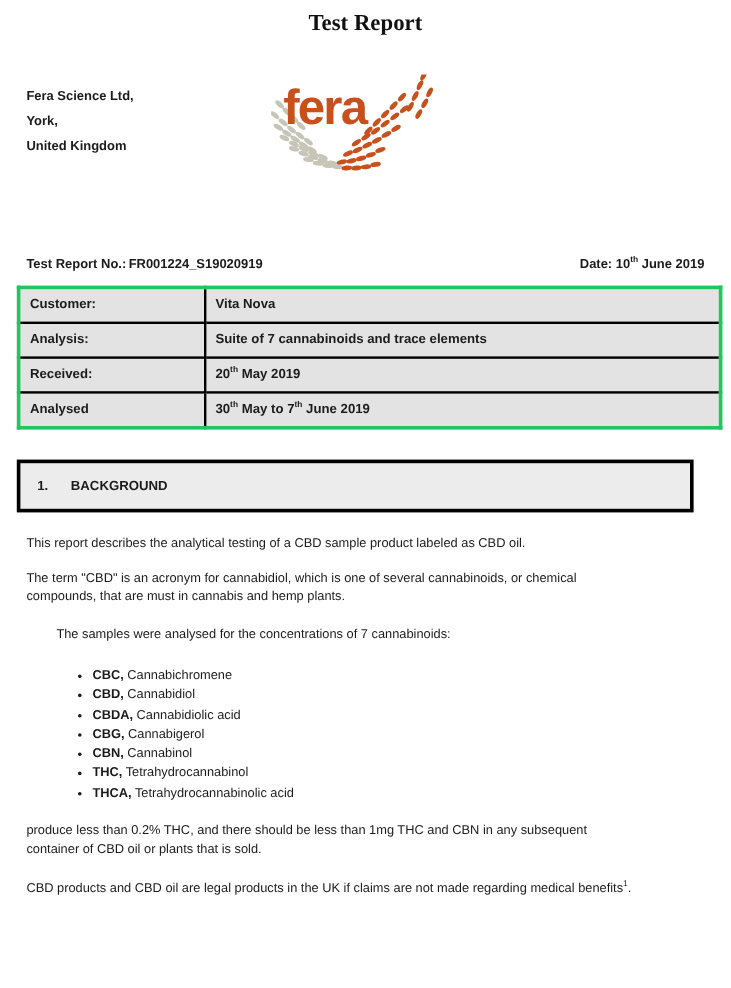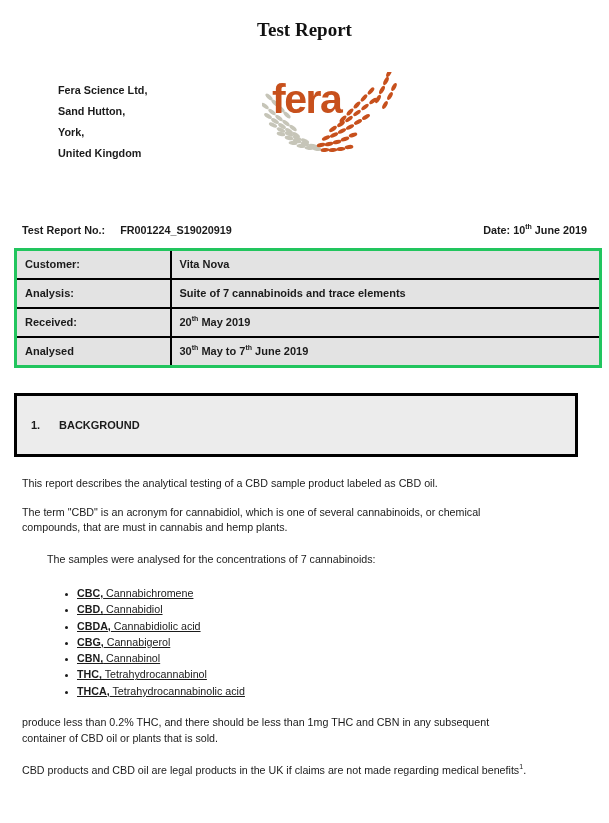--- a/index.html
+++ b/index.html
@@ -8,48 +8,48 @@
     width:609px; height:823px;
     font-family:"Liberation Sans", sans-serif;
     color:#1b1b1b;
     overflow:hidden;
     position:relative;
   }
   .page { position:relative; width:609px; height:823px; }
 
   
   .doc-title {
-    padding-top:19px;
+    padding-top:9px;
     text-align:center;
     font-family:"Liberation Serif", serif;
     font-size:19px; line-height:22px;
     font-weight:700;
     color:#111;
   }
 
   
-  .header-block { position:relative; margin-top:39px; height:136px;margin-left:36px; }
+  .header-block { position:relative; margin-top:39px; height:136px; }
   .address { margin-left:22px; font-size:10.8px; font-weight:bold; line-height:21px; color:#1b1b1b; }
 
   .logo { position:absolute; left:226px; top:-8px; width:152px; height:86px; }
   .logo svg { position:absolute; left:0; top:0; }
   .logo-word {
     position:absolute; left:10px; top:4px;
     font-size:41px; font-weight:bold; letter-spacing:-1.5px;
     color:#c7501c;
     font-family:"Liberation Sans", sans-serif;
   }
 
   
   .meta-row {
     margin:7px 22px 0 22px;
     display:flex; justify-content:space-between;
     font-size:10.8px; font-weight:bold; line-height:14px;
   }
-  .meta-value { margin-left:15px; }
+  .meta-value { margin-left:2px; }
   sup { font-size:7px; vertical-align:super; line-height:0; }
 
   
   table.info-table {
     margin:11px 0 0 14px;
     width:588px;
     border-collapse:collapse;
     border:3px solid #22c55e;
     table-layout:fixed;
   }
@@ -60,56 +60,54 @@
     padding:6px 8px;
   }
   td.col-label { width:155px; }
 
   
   .section-heading {
     margin:25px 0 0 14px;
     width:564px;
     border:3px solid #000;
     background:#ececec;
-    padding:22px 14px;
+    padding:12px 14px;
     font-size:11px; font-weight:bold; line-height:14px;
   }
   .sec-num { display:inline-block; width:28px; }
 
   
   .para { margin-left:22px; font-size:10.7px; line-height:15.5px; color:#1b1b1b; }
   .p1 { margin-top:19px; }
   .p2 { margin-top:13px; }
   .p3 { margin-top:16px;margin-left:47px; }
   .p4 { margin-top:16px; }
   .p5 { margin-top:17px; white-space:nowrap; }
 
   ul.cannabinoid-list {
     margin:18px 0 0 22px;
     padding-left:55px;
     list-style:disc;
-    text-decoration:underline;
   }
   ul.cannabinoid-list li {
     font-size:10.7px; line-height:16.3px; color:#1b1b1b;
   }
   ul.cannabinoid-list li::marker { font-size:9px; }
   .abbr { font-weight:bold; }
 </style>
 </head>
 <body>
 
 <div class="page">
 
   <h1 class="doc-title">Test Report</h1>
 
   <div class="header-block">
     <div class="address">
       <div>Fera Science Ltd,</div>
-      <div>Sand Hutton,</div>
       <div>York,</div>
       <div>United Kingdom</div>
     </div>
 
     <div class="logo">
       <svg width="152" height="86" viewBox="0 0 152 86">
         <g fill="#c6c5b8">
           <ellipse transform="translate(7 25) rotate(42)" rx="4.4" ry="2"></ellipse>
           <ellipse transform="translate(13 31) rotate(42)" rx="4.4" ry="2"></ellipse>
           <ellipse transform="translate(19 37) rotate(42)" rx="4.4" ry="2"></ellipse>

